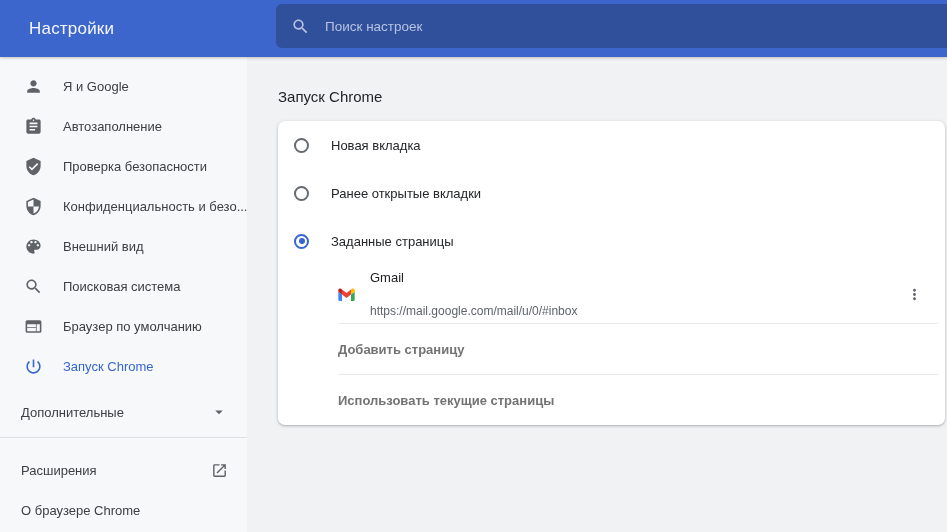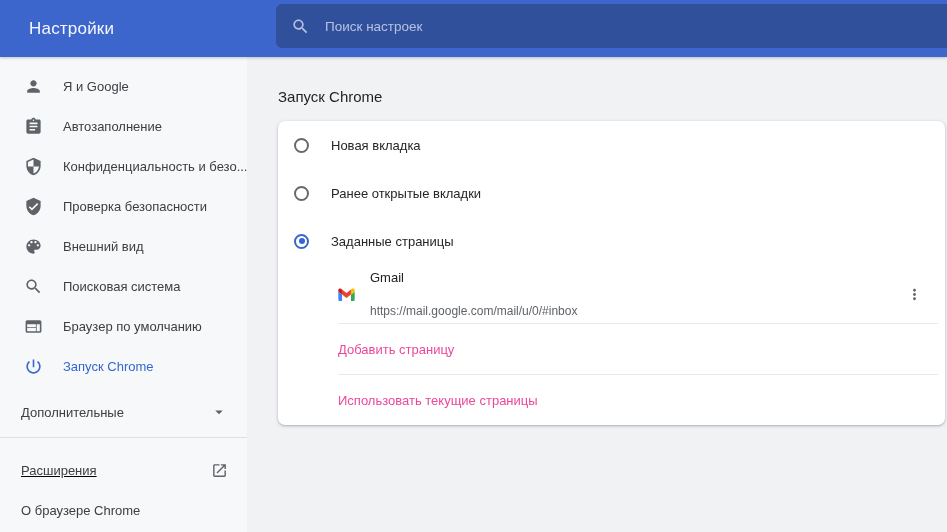--- a/index.html
+++ b/index.html
@@ -99,21 +99,21 @@
   }
 
   .nav-extra {
     height: 40px;
     display: flex;
     align-items: center;
     justify-content: space-between;
     padding: 0 19px 0 21px;
     cursor: pointer;
   }
-  .nav-extra:first-of-type { margin-top: 12px; text-decoration: underline; }
+  .nav-extra:first-of-type { margin-top: 12px; }
   .nav-extra .nav-label { font-size: 13px; color: #3c4043; }
   .nav-extra .ext-icon svg { width: 17px; height: 17px; fill: #5f6368; display: block; }
   .nav-extras { margin-top: 12px; }
 
   
   .main {
     margin-left: 247px;
     padding: 30px 0 0 31px;
   }
   .section-title {
@@ -181,22 +181,22 @@
     margin: 0 7px 0 60px;
   }
   .link-row {
     height: 50px;
     display: flex;
     align-items: center;
     padding-left: 60px;
   }
   .link-row a {
     font-size: 13px;
-    font-weight: 400;
-    color: #ec4899;
+    font-weight: 700;
+    color: #737373;
     text-decoration: none;
     cursor: pointer;
   }
 </style>
 </head>
 <body>
 
 <div>
 
   <header class="topbar">
@@ -229,33 +229,33 @@
         <svg viewBox="0 0 24 24">
             <path d="M19 3h-4.18C14.4 1.84 13.3 1 12 1c-1.3 0-2.4.84-2.82 2H5c-1.1 0-2 .9-2 2v14c0 1.1.9 2 2 2h14c1.1 0 2-.9 2-2V5c0-1.1-.9-2-2-2zm-7 0c.55 0 1 .45 1 1s-.45 1-1 1-1-.45-1-1 .45-1 1-1zm2 14H7v-2h7v2zm3-4H7v-2h10v2zm0-4H7V7h10v2z"></path>
           </svg>
       </span>
       <span class="nav-label">Автозаполнение</span>
     </div>
 
     <div class="nav-item">
       <span class="nicon">
         <svg viewBox="0 0 24 24">
+            <path d="M12 1L3 5v6c0 5.55 3.84 10.74 9 12 5.16-1.26 9-6.45 9-12V5l-9-4zm-2 16l-4-4 1.41-1.41L10 14.17l6.59-6.59L18 9l-8 8z"></path>
+          </svg>
+      </span>
+      <span class="nav-label">Проверка безопасности</span>
+    </div>
+
+    <div class="nav-item">
+      <span class="nicon">
+        <svg viewBox="0 0 24 24">
             <path d="M12 1L3 5v6c0 5.55 3.84 10.74 9 12 5.16-1.26 9-6.45 9-12V5l-9-4zm0 10.99h7c-.53 4.12-3.28 7.79-7 8.94V12H5V6.3l7-3.11v8.8z"></path>
           </svg>
       </span>
       <span class="nav-label">Конфиденциальность и безо...</span>
-    </div>
-
-    <div class="nav-item">
-      <span class="nicon">
-        <svg viewBox="0 0 24 24">
-            <path d="M12 1L3 5v6c0 5.55 3.84 10.74 9 12 5.16-1.26 9-6.45 9-12V5l-9-4zm-2 16l-4-4 1.41-1.41L10 14.17l6.59-6.59L18 9l-8 8z"></path>
-          </svg>
-      </span>
-      <span class="nav-label">Проверка безопасности</span>
     </div>
 
     <div class="nav-item">
       <span class="nicon">
         <svg viewBox="0 0 24 24">
             <path d="M12 3c-4.97 0-9 4.03-9 9s4.03 9 9 9c.83 0 1.5-.67 1.5-1.5 0-.39-.15-.74-.39-1.01-.23-.26-.38-.61-.38-.99 0-.83.67-1.5 1.5-1.5H16c2.76 0 5-2.24 5-5 0-4.42-4.03-8-9-8zm-5.5 9c-.83 0-1.5-.67-1.5-1.5S5.67 9 6.5 9 8 9.67 8 10.5 7.33 12 6.5 12zm3-4C8.67 8 8 7.33 8 6.5S8.67 5 9.5 5s1.5.67 1.5 1.5S10.33 8 9.5 8zm5 0c-.83 0-1.5-.67-1.5-1.5S13.67 5 14.5 5s1.5.67 1.5 1.5S15.33 8 14.5 8zm3 4c-.83 0-1.5-.67-1.5-1.5S16.67 9 17.5 9s1.5.67 1.5 1.5-.67 1.5-1.5 1.5z"></path>
           </svg>
       </span>
       <span class="nav-label">Внешний вид</span>
     </div>

